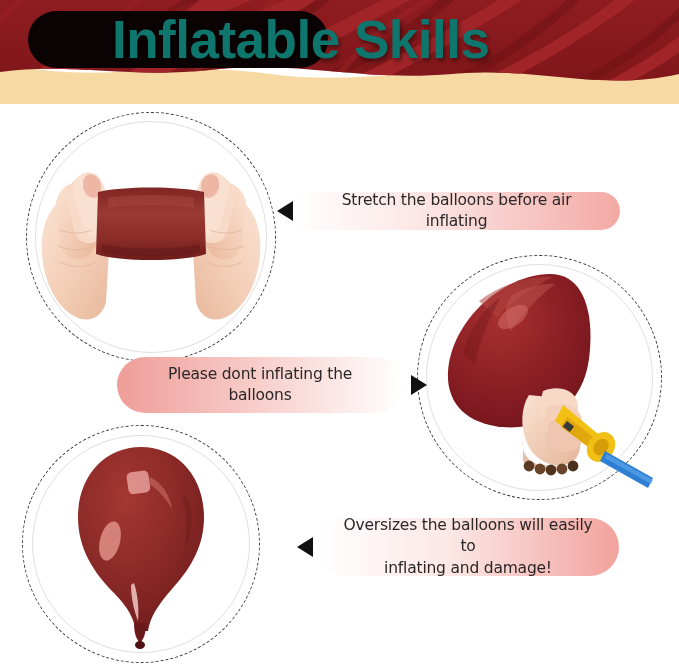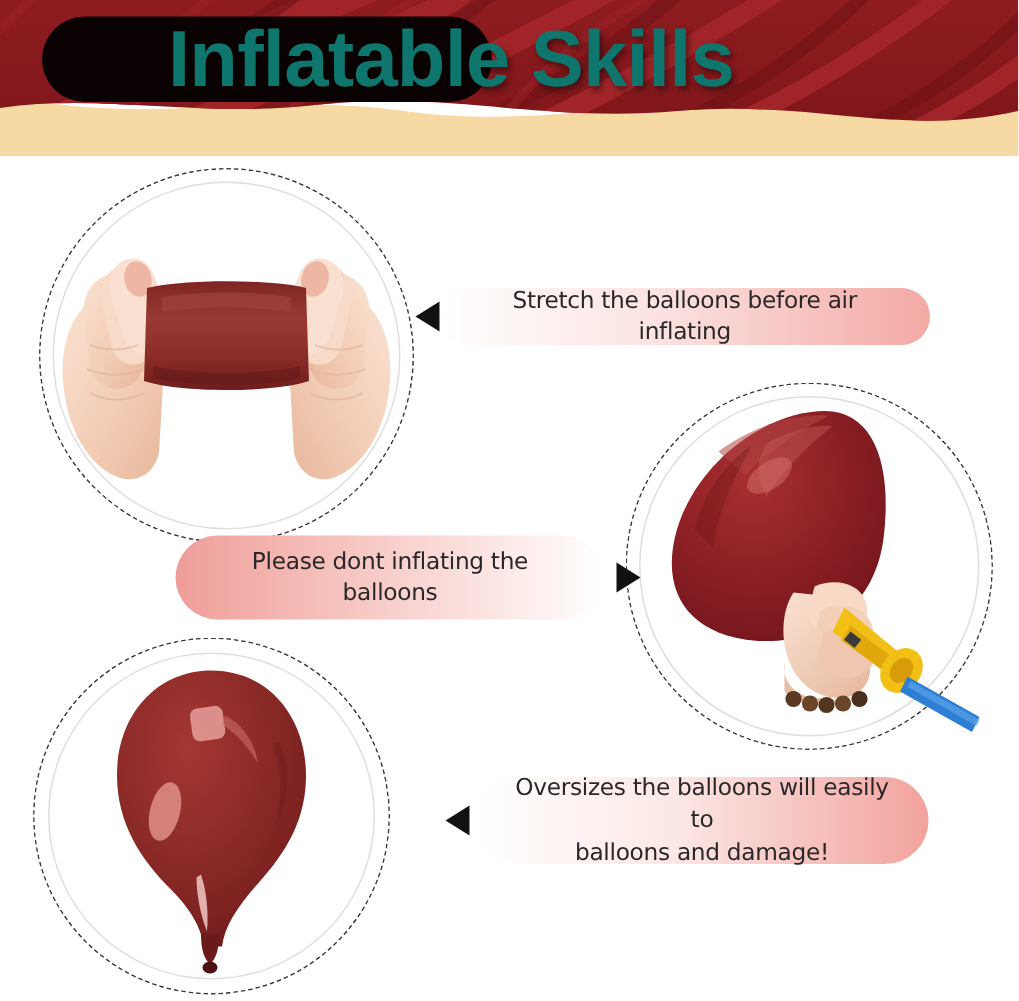--- a/index.html
+++ b/index.html
@@ -371,16 +371,16 @@
       <path d="M164,70 C172,86 172,106 162,126 C166,106 166,88 160,72 Z" fill="#6b1a1c" opacity="0.45"></path>
     </g>
   </svg>
 </div>
 
 <div class="callout" id="callout-oversize">
   <div class="arrow arrow-left" style="margin-right:4px"></div>
   <div class="callout-pill">
     <span>
       <span>Oversizes the balloons will easily to</span><br>
-      <span>balloons and damage!</span>
+      <span>inflating and damage!</span>
     </span>
   </div>
 </div>
 
 </body></html>

